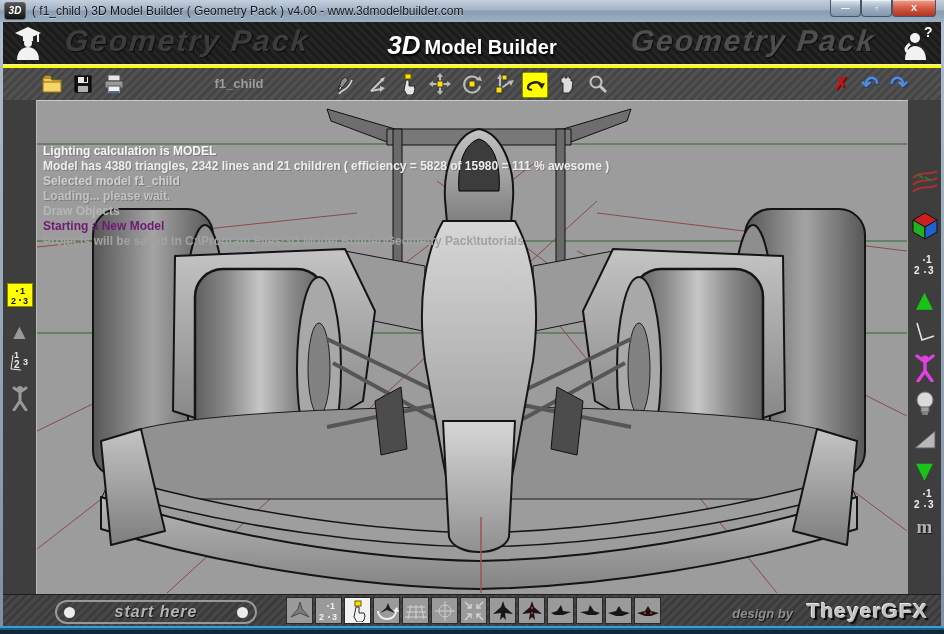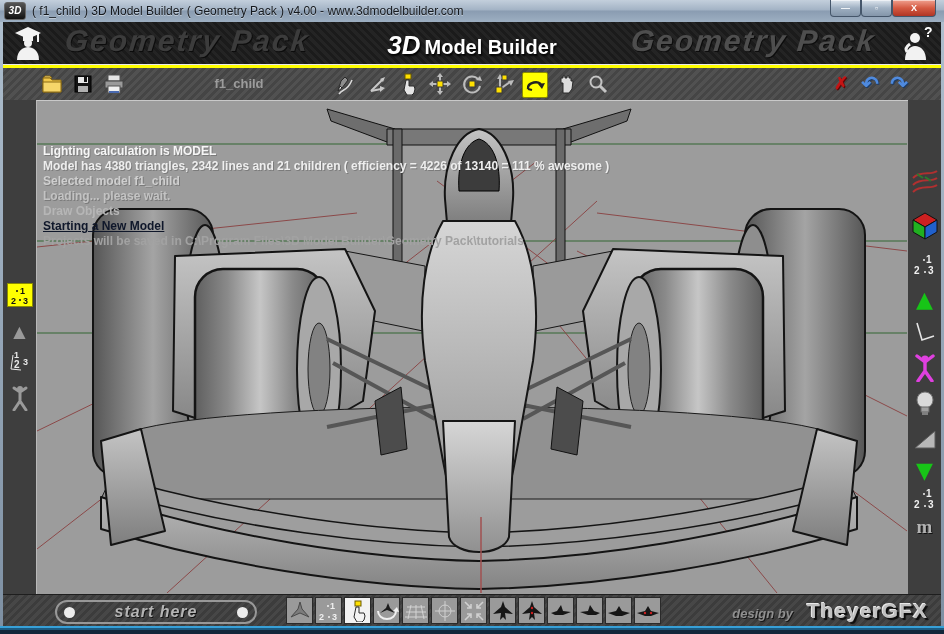--- a/index.html
+++ b/index.html
@@ -62,21 +62,21 @@
   .mletter{font:bold 19px "Liberation Serif",serif;color:#b2b2b2;text-shadow:1px 1px 0 #111;line-height:18px;}
 
   
   .viewport{position:absolute;left:36px;top:100px;width:872px;height:494px;background:#9c9c9c;
     border-top:1px solid #c9c9c9;border-left:1px solid #b9b9b9;box-sizing:border-box;overflow:hidden;}
   .scene{position:absolute;left:0;top:0;}
   .status{position:absolute;left:6px;top:3px;font:bold 12px/15px "Liberation Sans",sans-serif;white-space:nowrap;margin-top:40px;}
   .sline{text-shadow:1px 1px 0 rgba(40,40,40,.28);}
   .s0{color:#f6f6f6;}.s1{color:#eeeeee;}.s2{color:#e0e0e0;}.s3{color:#cfcfcf;}
   .s4{color:#c3c3c3;}.s5{color:#b6b6b6;text-shadow:none;}
-  .s6{color:#acacac;text-shadow:none;}.s7{color:#0f172a;text-shadow:none;text-decoration:underline;}.s8{color:#a2a2a2;text-shadow:none;}
+  .s6{color:#acacac;text-shadow:none;}.s7{color:#701a75;text-shadow:none;}.s8{color:#a2a2a2;text-shadow:none;}
 
   
   .bottombar{position:absolute;left:3px;top:594px;width:938px;height:32px;
     background:repeating-linear-gradient(135deg,#474747 0 3px,#3c3c3c 3px 6px);border-top:1px solid #1e1e1e;padding-left:21px;}
   .starthere{position:absolute;left:52px;top:5px;width:184px;height:20px;border:2px solid #989898;
     border-radius:13px;display:flex;align-items:center;justify-content:space-between;padding:0 7px;cursor:pointer;}
   .dot{width:11px;height:11px;border-radius:50%;background:#ececec;}
   .sh-label{font:italic bold 16px "Liberation Sans",sans-serif;color:#b4b4b4;letter-spacing:1px;
     text-shadow:1px 1px 0 #141414;}
   .bbtns{position:absolute;left:283px;top:2px;display:flex;gap:2px;}
@@ -372,21 +372,21 @@
         <polygon points="820,340 780,328 756,430 810,444" fill="url(#gBody)" stroke="#141414" stroke-width="2"></polygon>
 
         <path d="M406,320 L478,320 L472,436 C466,456 418,456 412,436 Z" fill="url(#gNose)" stroke="#161616" stroke-width="2"></path>
 
         <line x1="444" y1="416" x2="444" y2="492" stroke="#a05050" stroke-width="1.5"></line>
       </g>
     </svg>
 
     <div class="status">
       <div class="sline s0">Lighting calculation is MODEL</div>
-      <div class="sline s1">Model has 4380 triangles, 2342 lines and 21 children ( efficiency = 4226 of 13140 = 111 % awesome )</div>
+      <div class="sline s1">Model has 4380 triangles, 2342 lines and 21 children ( efficiency = 5828 of 15980 = 111 % awesome )</div>
       <div class="sline s3">Selected model f1_child</div>
       <div class="sline s4">Loading... please wait.</div>
       <div class="sline s5">Draw Objects</div>
       <div class="sline s7">Starting a New Model</div>
       <div class="sline s8">Projects will be saved in C:\Program Files\3D Model Builder\Geometry Pack\tutorials</div>
     </div>
   </div>
 
   <div class="rail right">
     <div class="ric" style="margin-top:68px">

